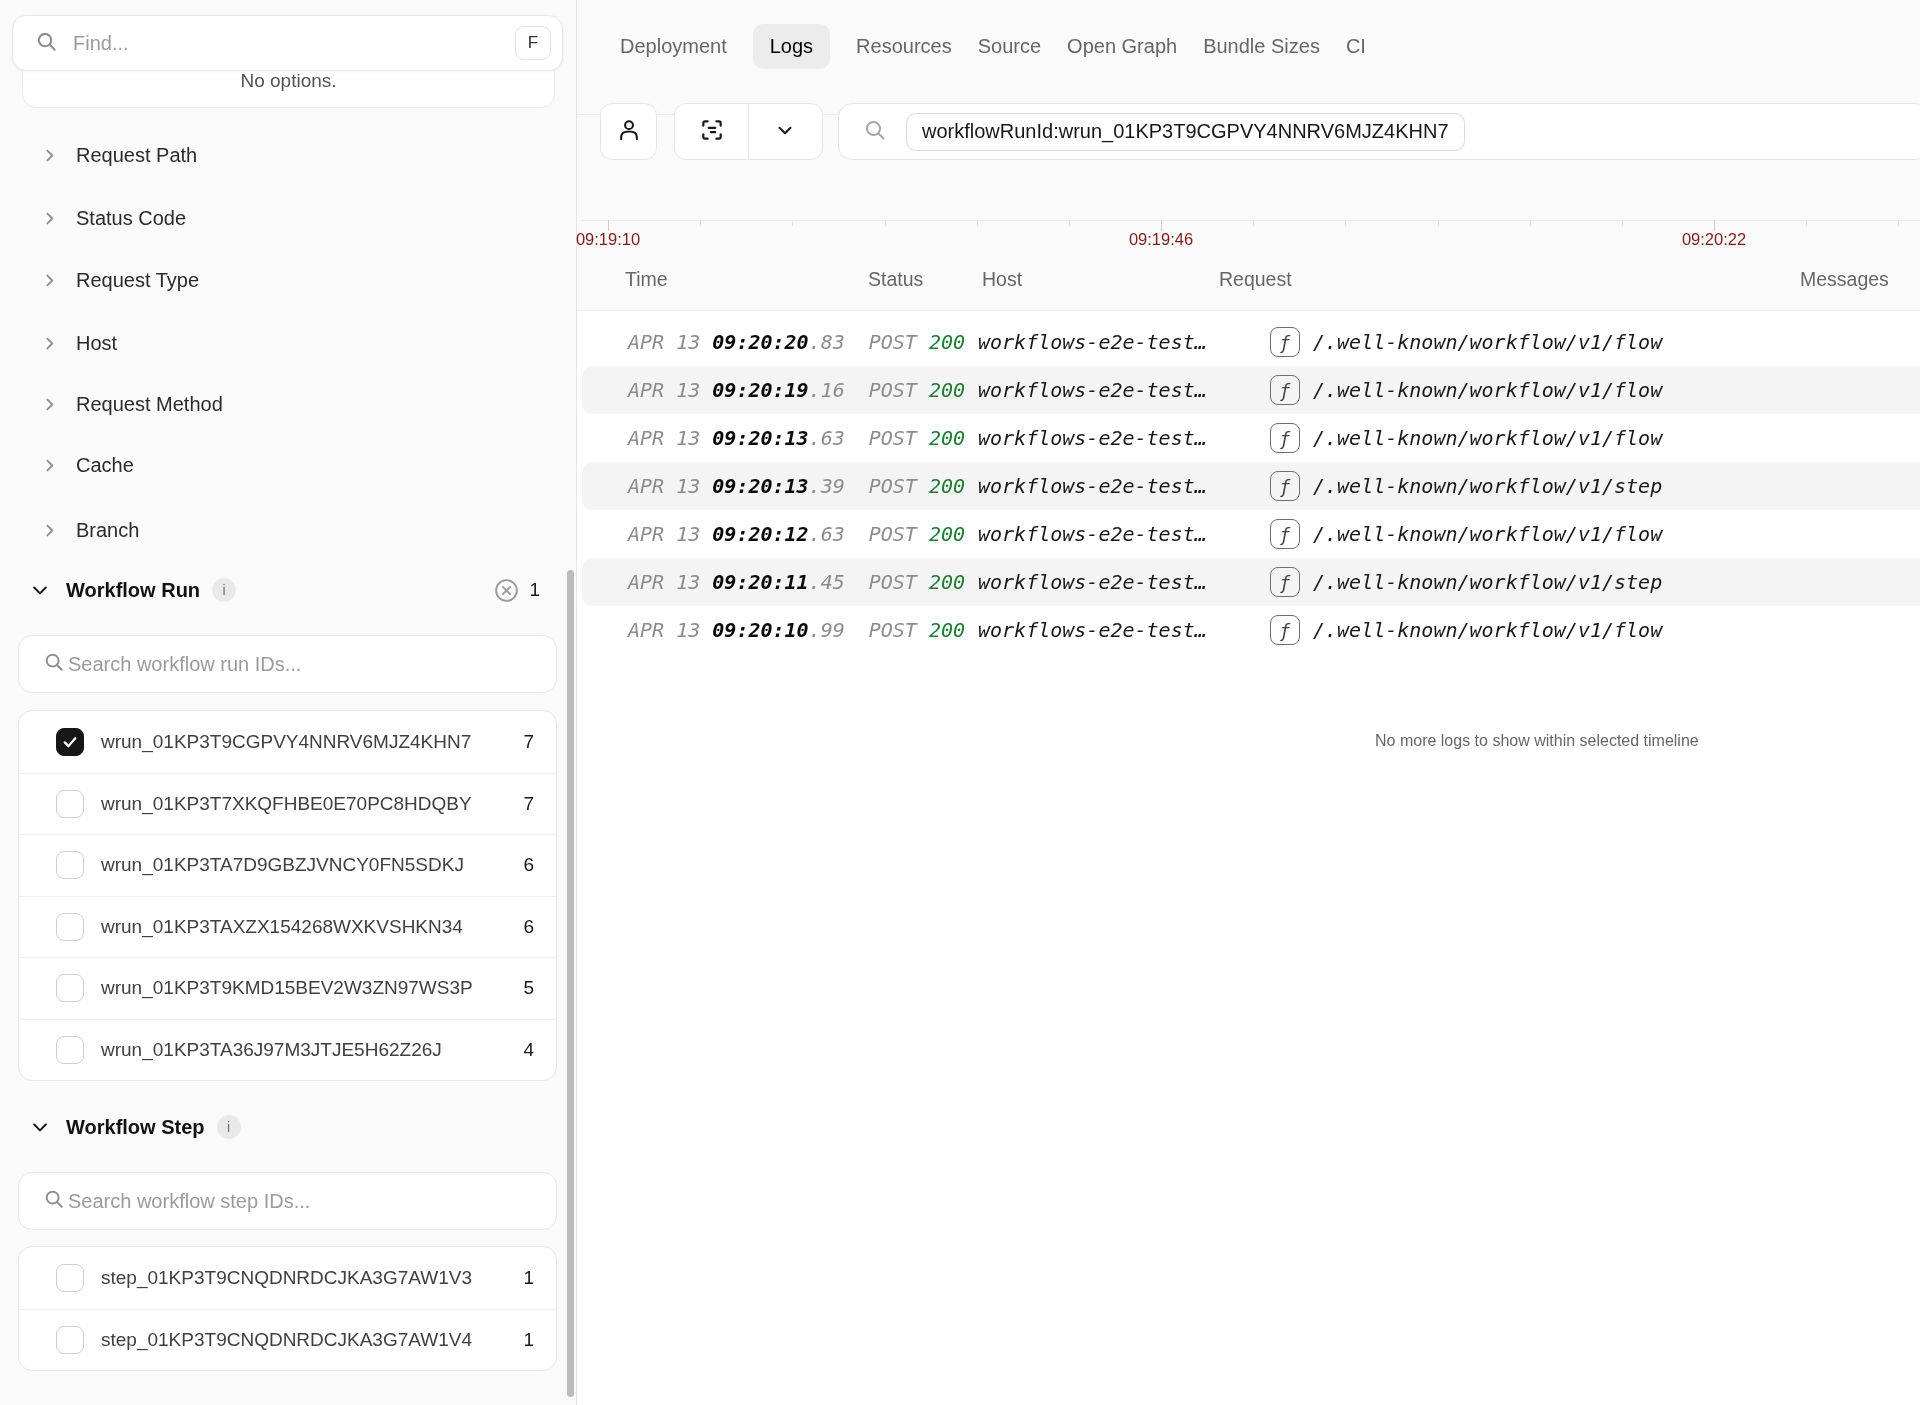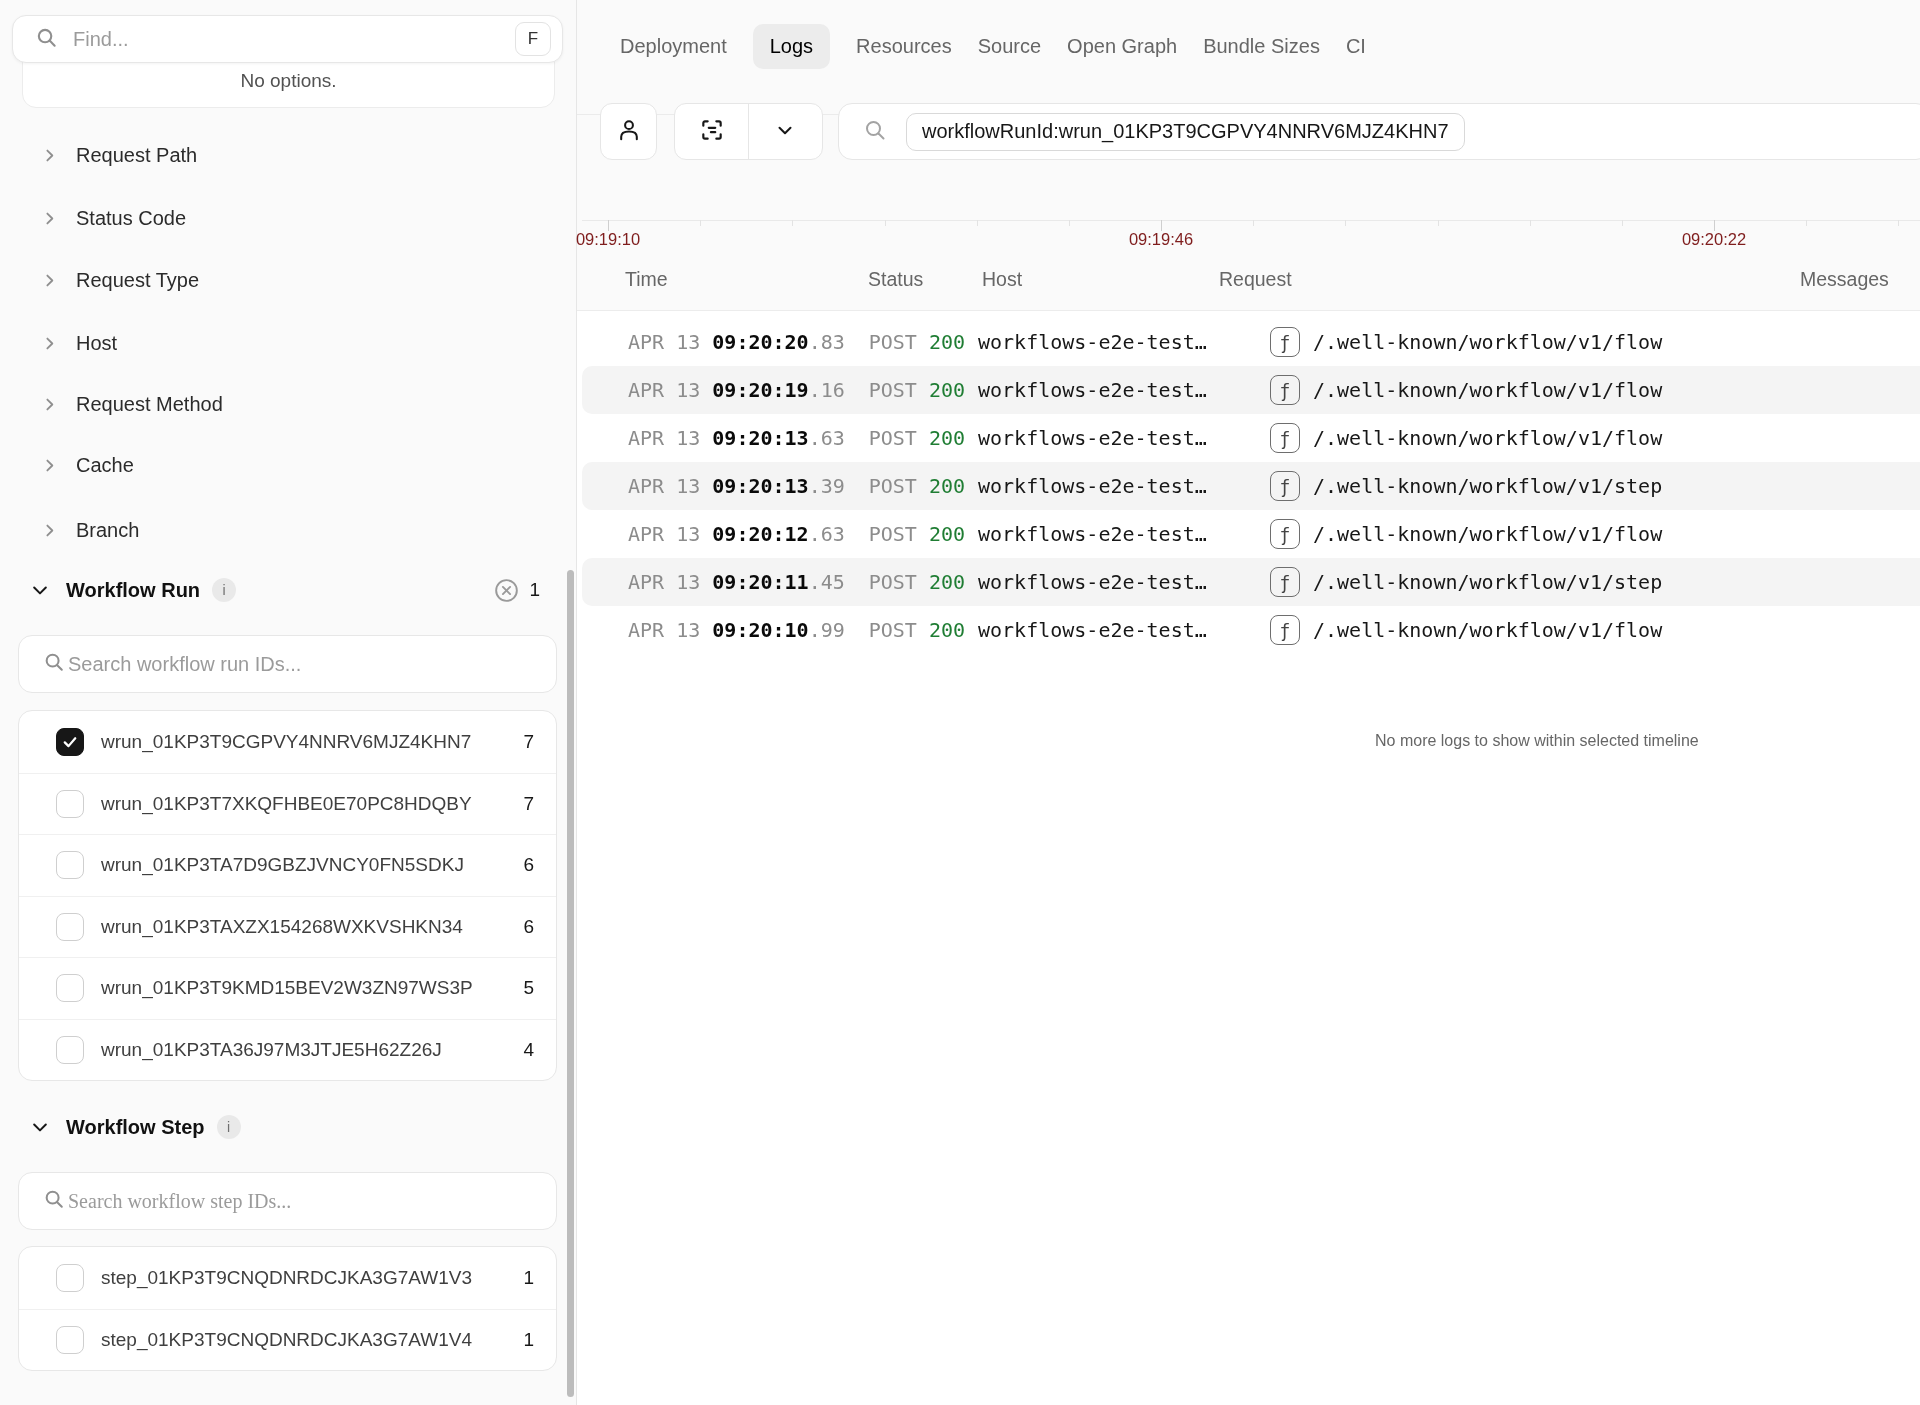--- a/index.html
+++ b/index.html
@@ -9,21 +9,21 @@
     background:#fafafa;
     font-family:"Liberation Sans", sans-serif;
     color:#171717;
     overflow:hidden;
   }
 
   
   .sidebar { position:absolute; left:0; top:0; width:577px; height:1405px;
              background:#fafafa; border-right:1px solid #e6e6e6; }
 
-  .find-box { position:absolute; left:12px; top:15px; width:551px; height:48px;
+  .find-box { position:absolute; left:12px; top:15px; width:551px; height:56px;
               background:#fff; border:1px solid #e7e7e7; border-radius:14px;
               box-shadow:0 1px 3px rgba(0,0,0,.05);
               display:flex; align-items:center; z-index:3; }
   .find-box .mag { margin-left:22px; flex:0 0 auto; }
   .find-placeholder { color:#9b9b9b; font-size:20px; margin-left:15px; flex:1; }
   .key-badge { width:36px; height:34px; border:1px solid #e3e3e3; border-radius:9px;
                display:flex; align-items:center; justify-content:center;
                font-size:17px; color:#333; margin-right:11px; background:#fff; }
 
   .find-dropdown { position:absolute; left:22px; top:40px; width:533px; height:68px;
@@ -92,21 +92,21 @@
   .tl-ruler { position:absolute; left:582px; top:220px; width:1338px; height:1px; background:#e9e9e9; }
   .tl-tick { position:absolute; width:1px; top:220px; }
   .tl-tick.minor { height:6px; background:#e3e3e3; }
   .tl-tick.major { height:11px; background:#cfcfcf; }
   .tl-label { position:absolute; top:230px; transform:translateX(-50%);
               font-size:16.5px; color:#7f1d1d; }
 
   .th { position:absolute; top:268px; font-size:19.5px; color:#666; }
   .th-border { position:absolute; left:577px; top:310px; width:1343px; height:1px; background:#ececec; }
 
-  .log-rows { position:absolute; left:577px; top:318px; width:1343px; }
+  .log-rows { position:absolute; left:577px; top:318px; width:1343px;font-style:italic; }
   .log-row { position:relative; height:48px; }
   .log-row.striped::before { content:""; position:absolute; left:5px; right:-12px; top:0; bottom:0;
                              background:#f4f4f4; border-radius:10px; }
   .log-row > div { position:absolute; top:0; height:48px; display:flex; align-items:center;
                    font-size:20px; }
   .cell-time { left:51px; }
   .cell-host { left:401px; color:#171717; }
   .cell-req  { left:693px; }
   .c-dim { color:#8c8c8c; white-space:pre; }
   .c-bold { color:#0a0a0a; font-weight:700; }
@@ -268,21 +268,21 @@
   <div class="group-header" style="top:1103px;">
     <span class="chev">
       <svg width="20" height="20" viewBox="0 0 24 24" fill="none" stroke="#171717" stroke-width="2.4" stroke-linecap="round" stroke-linejoin="round">
           <polyline points="5,9 12,16 19,9"></polyline>
         </svg>
     </span>
     <span class="lbl">Workflow Step</span>
     <span class="info-badge">i</span>
   </div>
 
-  <div class="side-search" style="top:1172px;font-family:Liberation Serif, serif;">
+  <div class="side-search" style="top:1172px;">
     <span>
       <svg width="22" height="22" viewBox="0 0 24 24" fill="none" stroke="#8f8f8f" stroke-width="2.2" stroke-linecap="round">
           <circle cx="10.5" cy="10.5" r="6.5"></circle>
           <line x1="15.5" y1="15.5" x2="20.5" y2="20.5"></line>
         </svg>
     </span>
     <span class="ph">Search workflow step IDs...</span>
   </div>
 
   <div class="side-list" style="top:1246px;" id="wstep-list">

